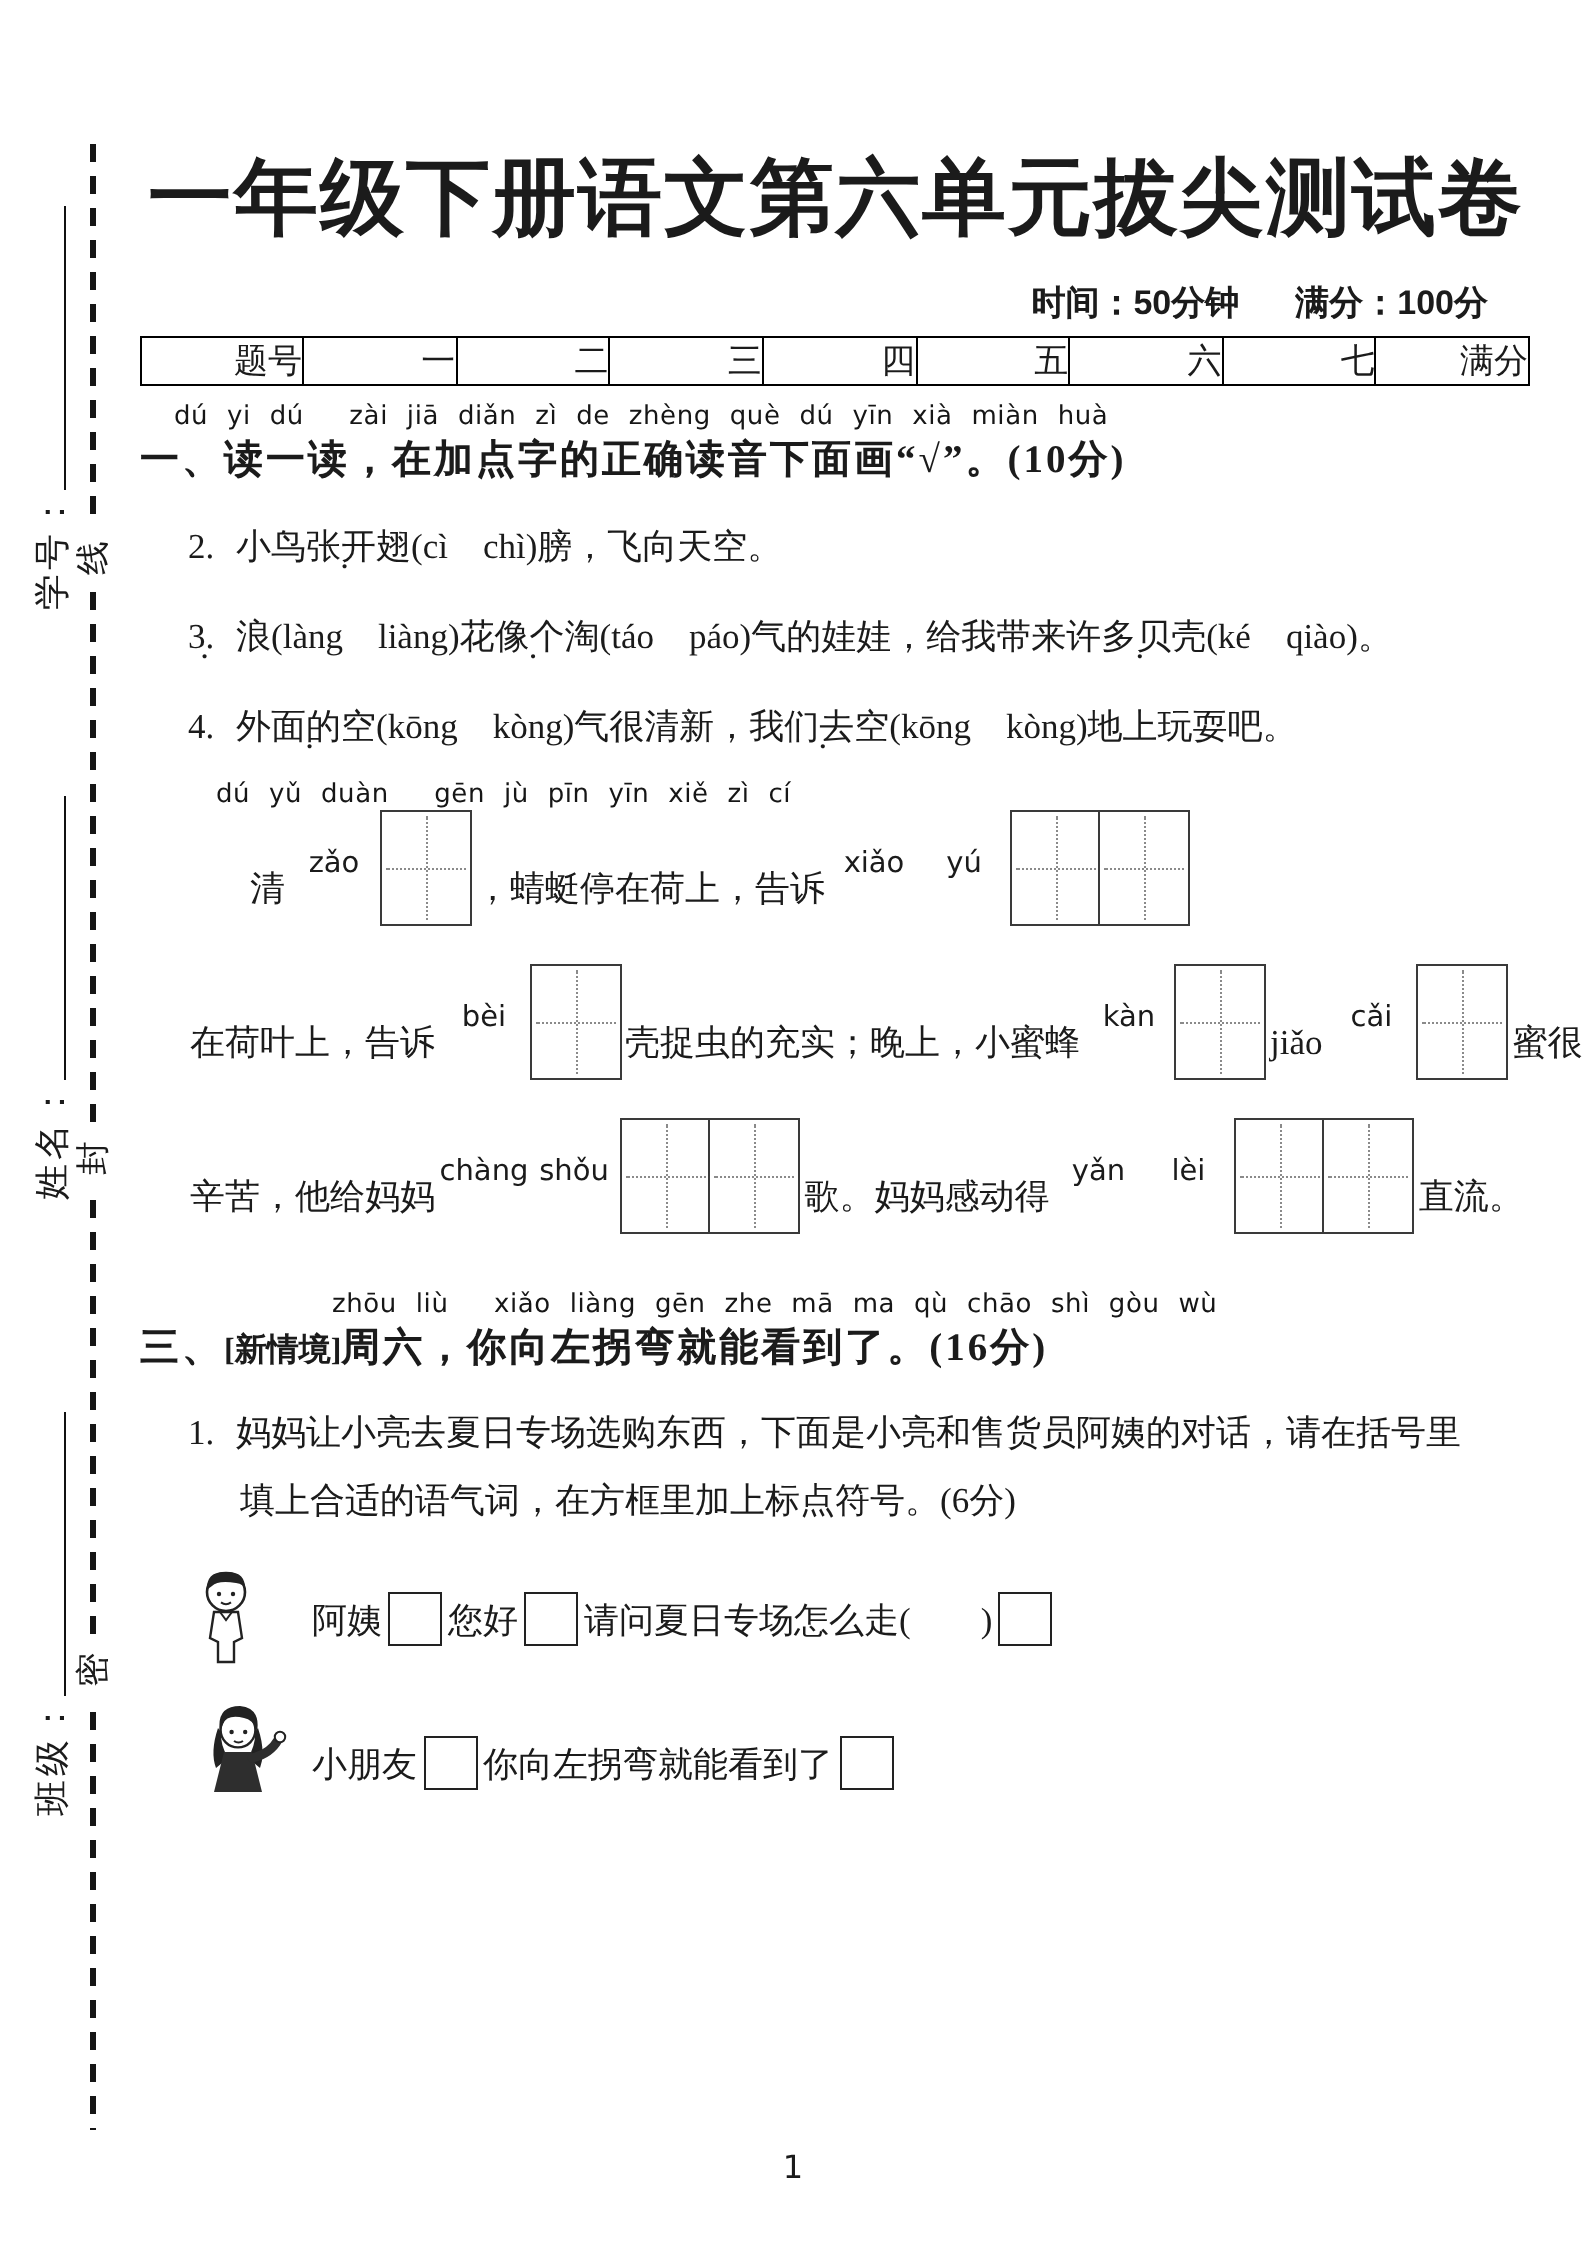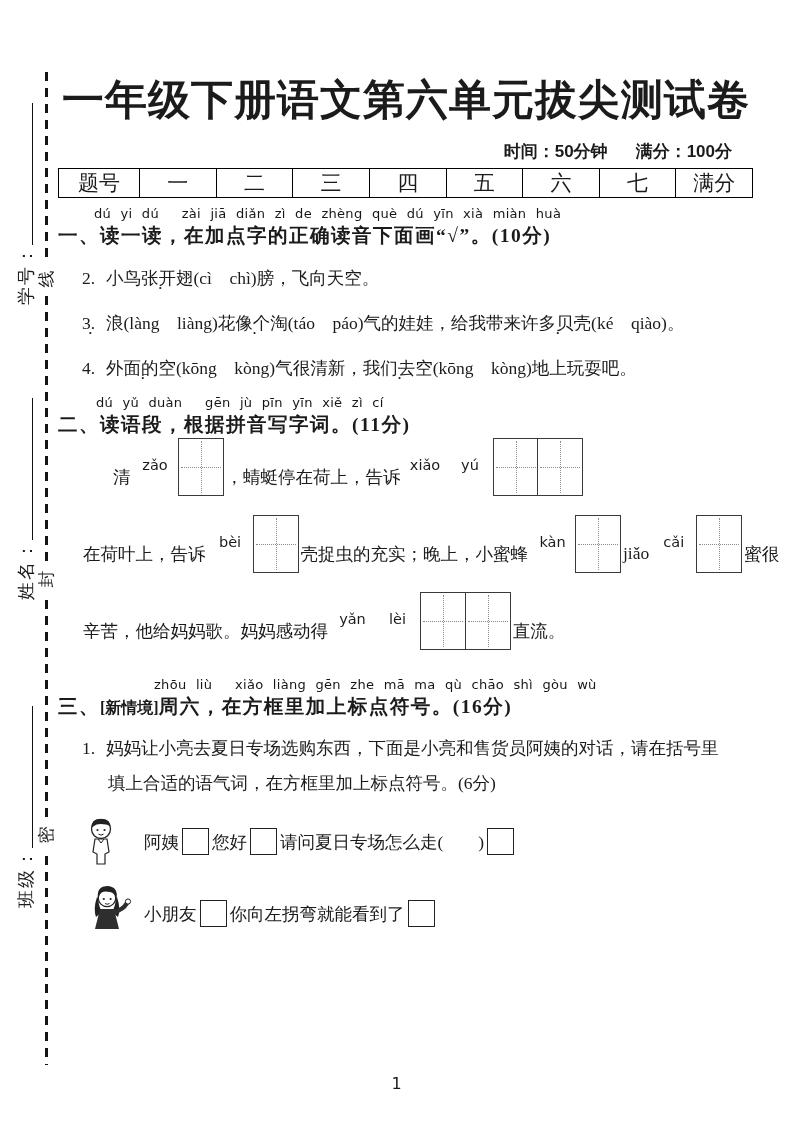--- a/index.html
+++ b/index.html
@@ -8,28 +8,28 @@
   
   .seal-line{position:absolute;left:45px;top:72px;width:2.5px;height:993px;
              background:repeating-linear-gradient(to bottom,#151515 0 9px,transparent 9px 16px);}
   .v-group{position:absolute;left:9px;height:30px;display:flex;align-items:flex-end;
            transform-origin:0 0;transform:rotate(-90deg);white-space:nowrap;}
   .v-label{font-size:18px;letter-spacing:2px;line-height:26px;}
   .v-line{display:inline-block;width:142px;border-bottom:1.7px solid #111;margin-bottom:6px;}
   .seal-char{position:absolute;left:35px;width:30px;height:24px;transform-origin:0 0;
              transform:rotate(-90deg);background:#fff;text-align:center;font-size:17px;line-height:24px;}
   
-  .content{position:absolute;left:58px;top:0;width:700px;}
+  .content{position:absolute;left:70px;top:0;width:700px;}
   .paper-title{margin:76px 6px 0 2px;text-align:center;font-size:42px;font-weight:900;
                letter-spacing:1px;line-height:1.15;}
   .meta-row{margin:16px 26px 4px 0;text-align:right;font-family:"Liberation Sans","DejaVu Sans",sans-serif;
             font-weight:bold;font-size:17px;}
   .meta-row .gap{display:inline-block;width:28px;}
   table.score{border-collapse:collapse;width:695px;margin-top:5px;table-layout:fixed;}
-  table.score td{border:1.4px solid #000;height:21px;text-align:center;font-size:21px;padding:0;}
+  table.score td{border:1.4px solid #000;height:21px;text-align:right;font-size:17px;padding:0;}
   table.score td.c0{width:80px;}
   
   #sections{margin-top:7px;width:676px;}
   .section{margin-top:9px;}
   .sec-pinyin{font-family:"DejaVu Sans","Liberation Sans",sans-serif;font-size:13px;
               word-spacing:5px;letter-spacing:.3px;line-height:1.15;color:#161616;}
   .sec-title{font-size:19.5px;font-weight:bold;letter-spacing:1.5px;line-height:1.35;margin-top:1px;}
   .sec-tag{font-size:16px;font-weight:600;letter-spacing:0;}
   .item{font-size:17.5px;line-height:1.95;margin:11px 0 11px 0;padding-left:50px;text-indent:-26px;}
   .inum{display:inline-block;width:24px;text-indent:0;}
@@ -97,29 +97,28 @@
             <td>五</td>
             <td>六</td>
             <td>七</td>
             <td>满分</td>
           </tr>
         </tbody>
     </table>
 
     <div id="sections">
         <div class="section">
-          <div class="sec-pinyin" style="margin-left: 36px;">dú yi dú　 zài jiā diǎn zì de zhèng què dú yīn xià miàn huà</div>
+          <div class="sec-pinyin" style="margin-left: 17px;">dú yi dú　 zài jiā diǎn zì de zhèng què dú yīn xià miàn huà</div>
           <div class="sec-title"><span>一、</span><span>读一读，在加点字的正确读音下面画“√”。(10分)</span></div>
           <div class="item"><span class="inum">2.</span><span>小鸟张开</span><span class="dt">翅</span><span>(cì　chì)膀，飞向天空。</span></div>
           <div class="item"><span class="inum">3.</span><span class="dt">浪</span><span>(làng　liàng)花像个</span><span class="dt">淘</span><span>(táo　páo)气的娃娃，给我带来许多贝</span><span class="dt">壳</span><span>(ké　qiào)。</span></div>
           <div class="item"><span class="inum">4.</span><span>外面的</span><span class="dt">空</span><span>(kōng　kòng)气很清新，我们去</span><span class="dt">空</span><span>(kōng　kòng)地上玩耍吧。</span></div>
         </div>
         <div class="section">
           <div class="sec-pinyin" style="margin-left: 38px;">dú yǔ duàn　 gēn jù pīn yīn xiě zì cí</div>
-          <div class="sec-title"><span>二、</span><span>读语段，根据拼音写字词。(11分)</span></div>
           <div class="wline ind">
             <span>清</span>
             <span class="bg">
               <span class="bp">
                 <span>zǎo</span>
               </span>
               <span class="cells">
                 <span class="cell"></span>
               </span>
             </span>
@@ -161,37 +160,47 @@
                 <span>cǎi</span>
               </span>
               <span class="cells">
                 <span class="cell"></span>
               </span>
             </span>
             <span>蜜很</span>
           </div>
           <div class="wline">
             <span>辛苦，他给妈妈</span>
+            <span class="bg">
+              <span class="bp">
+                <span>chàng</span>
+                <span>shǒu</span>
+              </span>
+              <span class="cells">
+                <span class="cell"></span>
+                <span class="cell"></span>
+              </span>
+            </span>
             <span>歌。妈妈感动得</span>
             <span class="bg">
               <span class="bp">
                 <span>yǎn</span>
                 <span>lèi</span>
               </span>
               <span class="cells">
                 <span class="cell"></span>
                 <span class="cell"></span>
               </span>
             </span>
             <span>直流。</span>
           </div>
         </div>
         <div class="section">
           <div class="sec-pinyin" style="margin-left: 96px;">zhōu liù　 xiǎo liàng gēn zhe mā ma qù chāo shì gòu wù</div>
-          <div class="sec-title"><span>三、</span><span class="sec-tag">[新情境]</span><span>周六，在方框里加上标点符号。(16分)</span></div>
+          <div class="sec-title"><span>三、</span><span class="sec-tag">[新情境]</span><span>周六，你向左拐弯就能看到了。(16分)</span></div>
           <div class="item"><span class="inum">1.</span><span>妈妈让小亮去夏日专场选购东西，下面是小亮和售货员阿姨的对话，请在括号里填上合适的语气词，在方框里加上标点符号。(6分)</span></div>
           <div class="dlg">
             <span class="spk">
               <svg width="38" height="52" viewBox="0 0 38 52">
                 <circle cx="19" cy="13" r="9.5" fill="#fff" stroke="#222" stroke-width="1.3"></circle>
                 <path d="M9.5 12 Q9 2.5 19 3 Q29 2.5 28.5 12 Q28 9 24 8.5 Q15 7 12 10 Q10.5 11 9.5 12 Z" fill="#222"></path>
                 <circle cx="15.5" cy="14" r="1.1" fill="#222"></circle>
                 <circle cx="22.5" cy="14" r="1.1" fill="#222"></circle>
                 <path d="M16.5 18.2 Q19 20 21.5 18.2" stroke="#222" fill="none" stroke-width="1"></path>
                 <path d="M13 23 L25 23 L27 36 L23 38 L23 48 L15 48 L15 38 L11 36 Z" fill="#fff" stroke="#222" stroke-width="1.2"></path>

